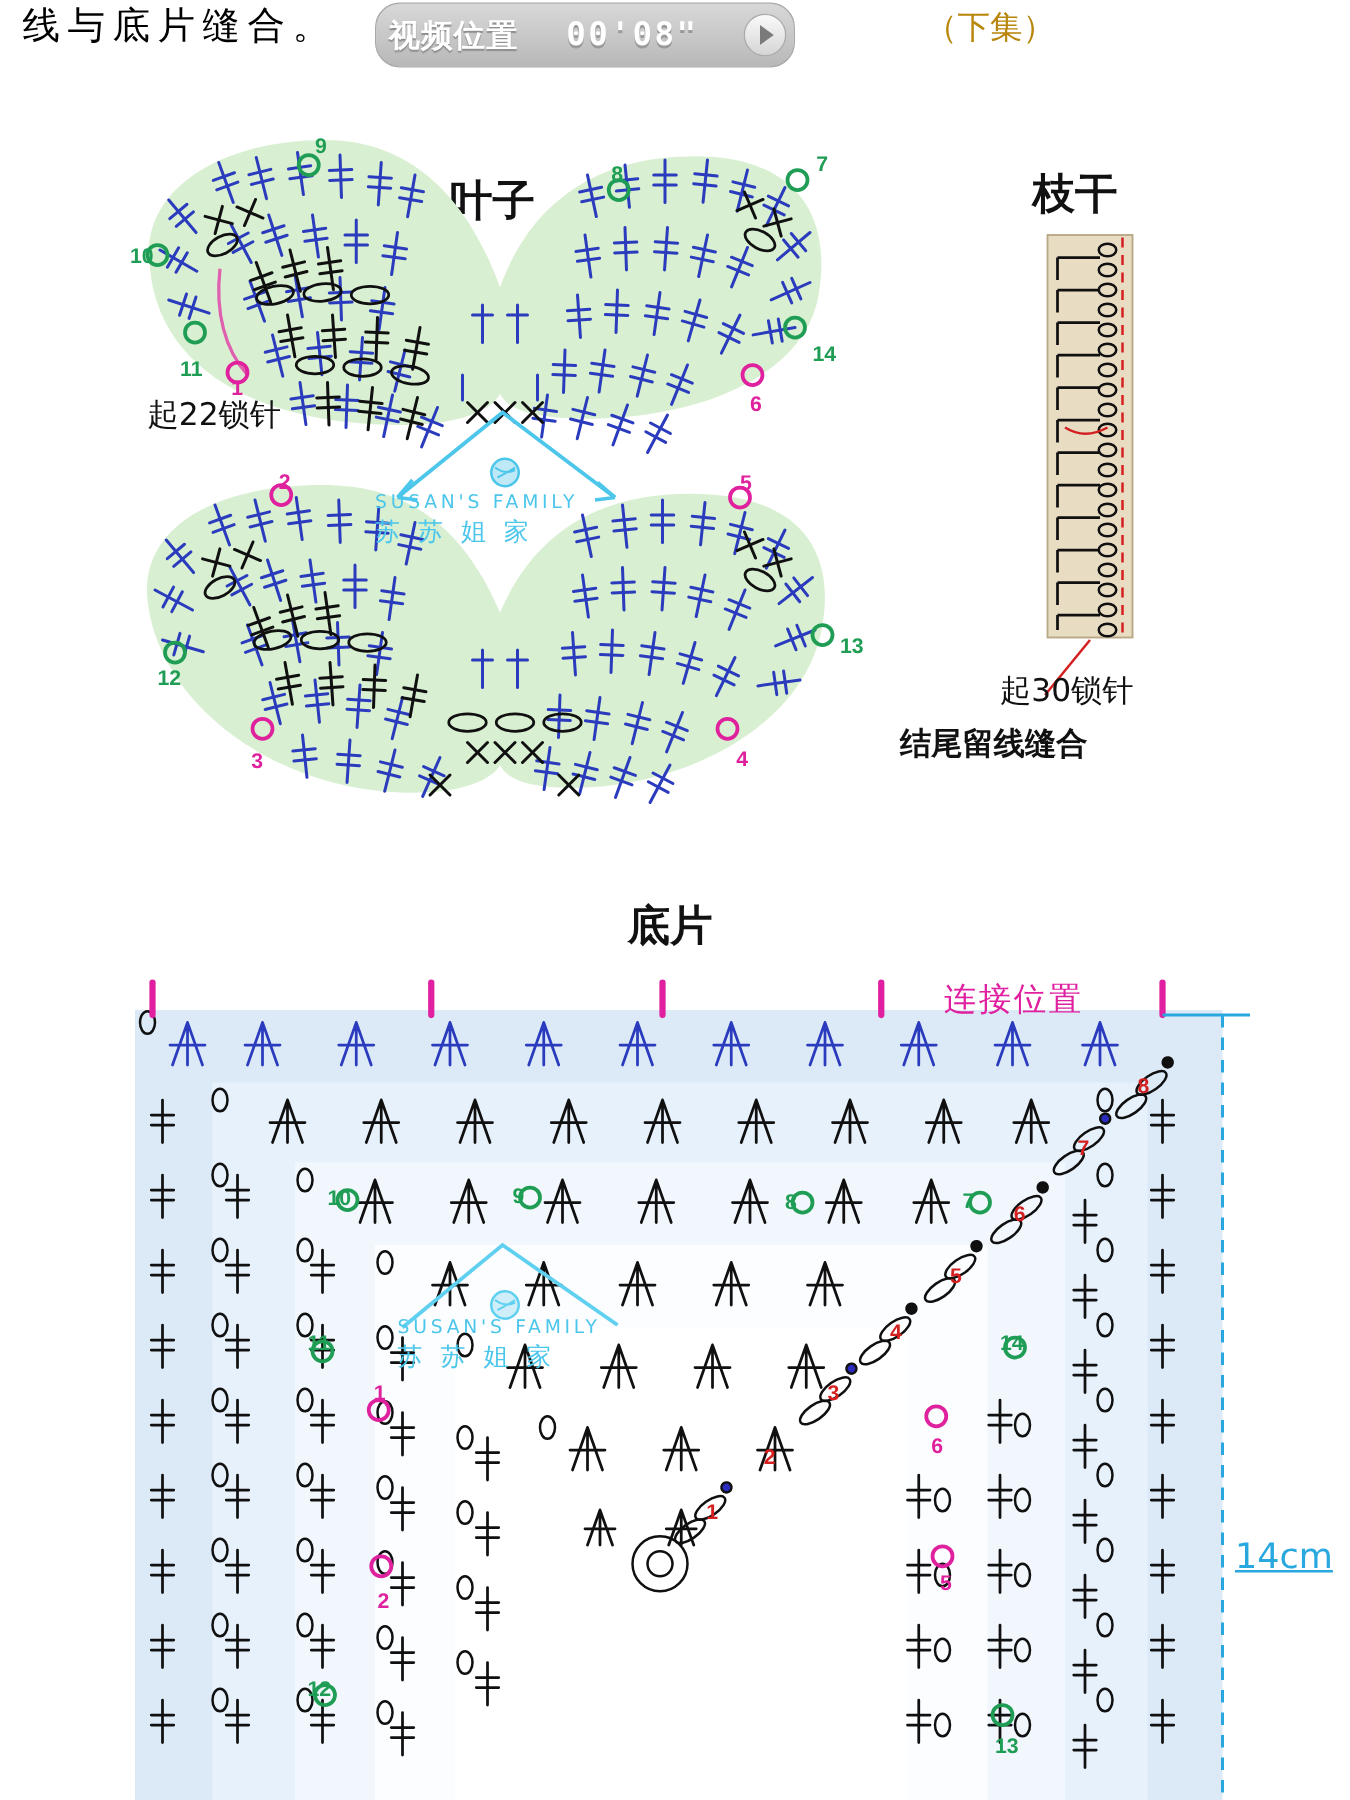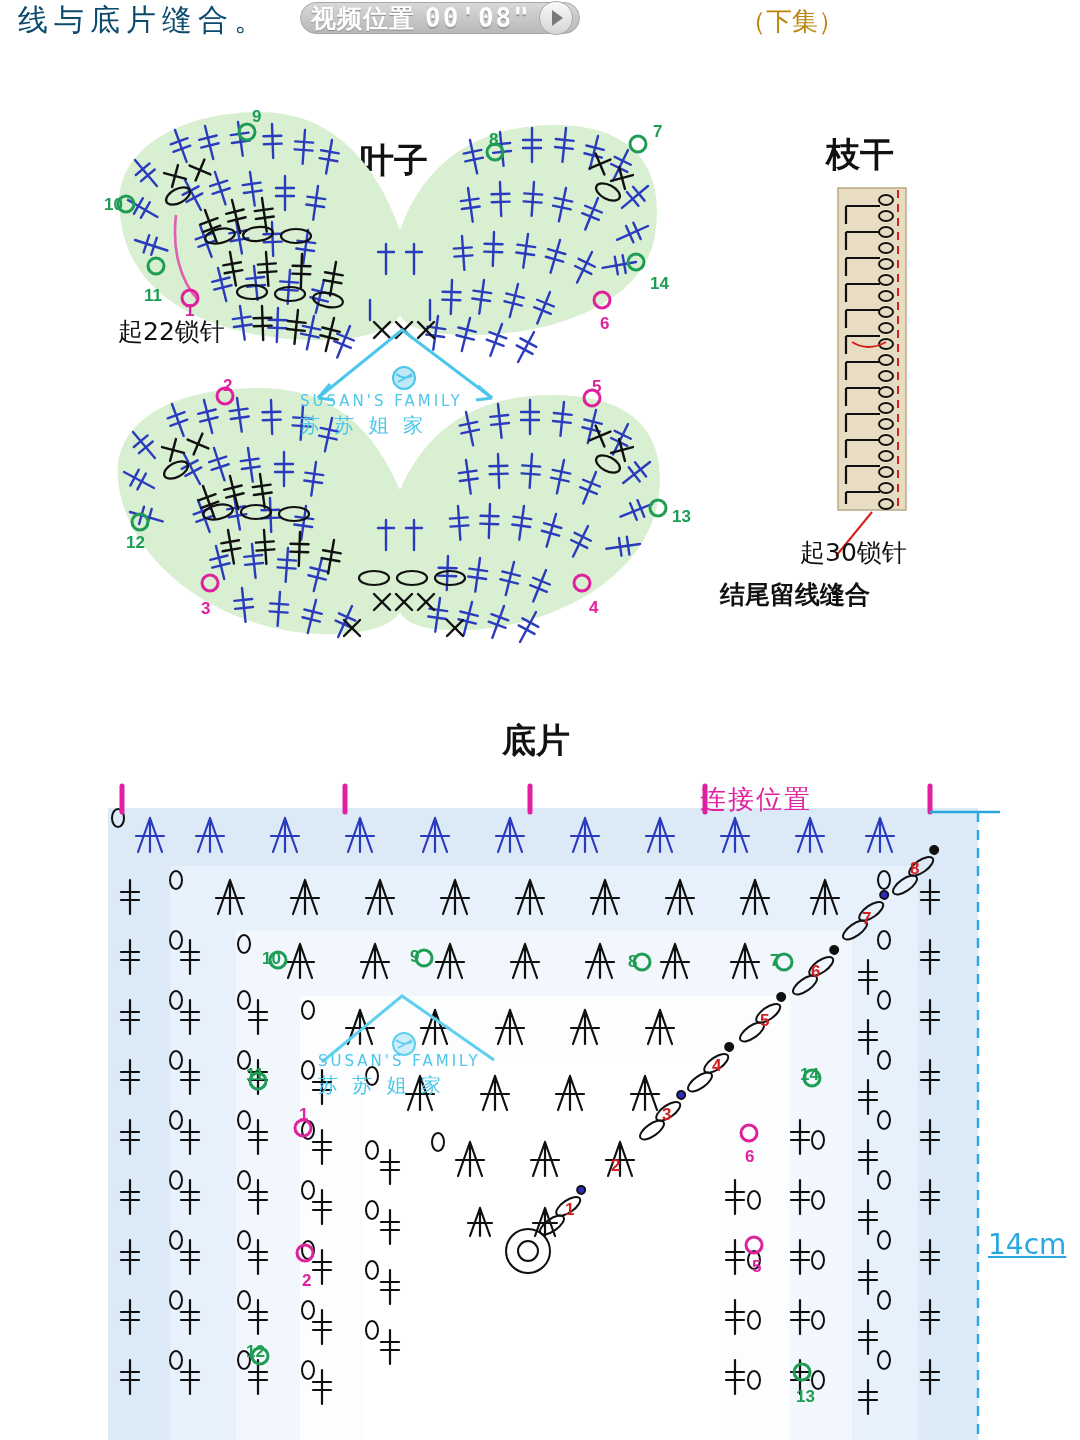--- a/index.html
+++ b/index.html
@@ -19,35 +19,36 @@
     inset: 0;
   }
 
   
   .top-text {
     position: absolute;
     left: 18px;
     top: 0px;
     font-size: 30px;
     letter-spacing: 6px;
-    color: #0c4a6e;
+    color: #000000;
     font-family: "DejaVu Sans", sans-serif;
   }
   .video-pill {
     position: absolute;
     left: 300px;
     top: 2px;
-    height: 32px;
+    height: 52px;
     border-radius: 20px;
     background: linear-gradient(#d8d8d8, #b8b8b8);
     border: 1px solid #a8a8a8;
     display: flex;
     align-items: center;
     padding: 0 6px 0 10px;
     box-sizing: border-box;
+    gap: 28px;
   }
   .video-pill .vp-label {
     font-size: 25px;
     font-weight: bold;
     color: #ffffff;
     text-shadow: 0 1px 1px #8a8a8a;
     letter-spacing: 1px;
     font-family: "DejaVu Sans", sans-serif;
   }
   .video-pill .vp-time {
@@ -1206,21 +1207,21 @@
   <div class="wm" style="left:300px; top:392px; width:210px;">
     <div class="wm1">SUSAN'S  FAMILY</div>
     <div class="wm2">苏 苏 姐 家</div>
   </div>
 
   <div class="heading" style="left:826px; top:132px;">枝干</div>
   <div class="caption" style="left:800px; top:536px;">起30锁针</div>
   <div class="caption" style="left:720px; top:578px;font-weight:bold;">结尾留线缝合</div>
 
   <div class="heading" style="left:502px; top:718px;">底片</div>
-  <div class="caption-pink" style="left:700px; top:782px;">连接位置</div>
+  <div class="caption-pink" style="left:755px; top:782px;">连接位置</div>
   <div class="dim-label" style="left:988px; top:1228px;text-decoration:underline;">14cm</div>
 
   <div class="wm" style="left:318px; top:1052px; width:200px;">
     <div class="wm1">SUSAN'S  FAMILY</div>
     <div class="wm2">苏 苏 姐 家</div>
   </div>
 
   <div id="leaf-markers">
       <div class="num green" style="left: 252px; top: 108px;">9</div>
       <div class="num green" style="left: 489px; top: 131px;">8</div>

